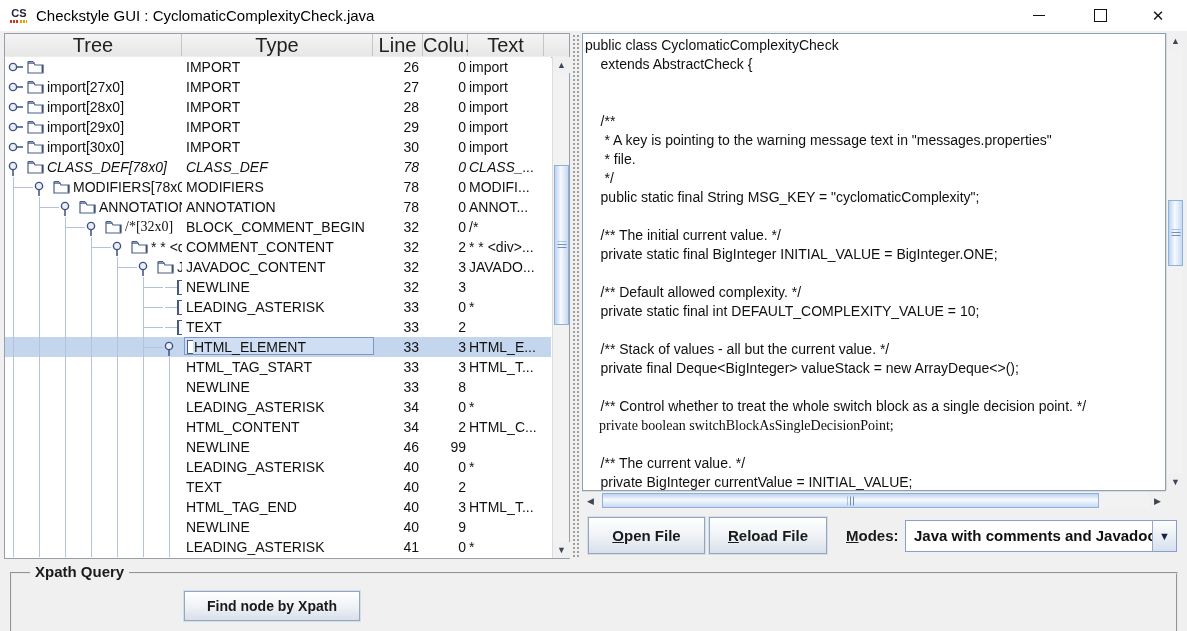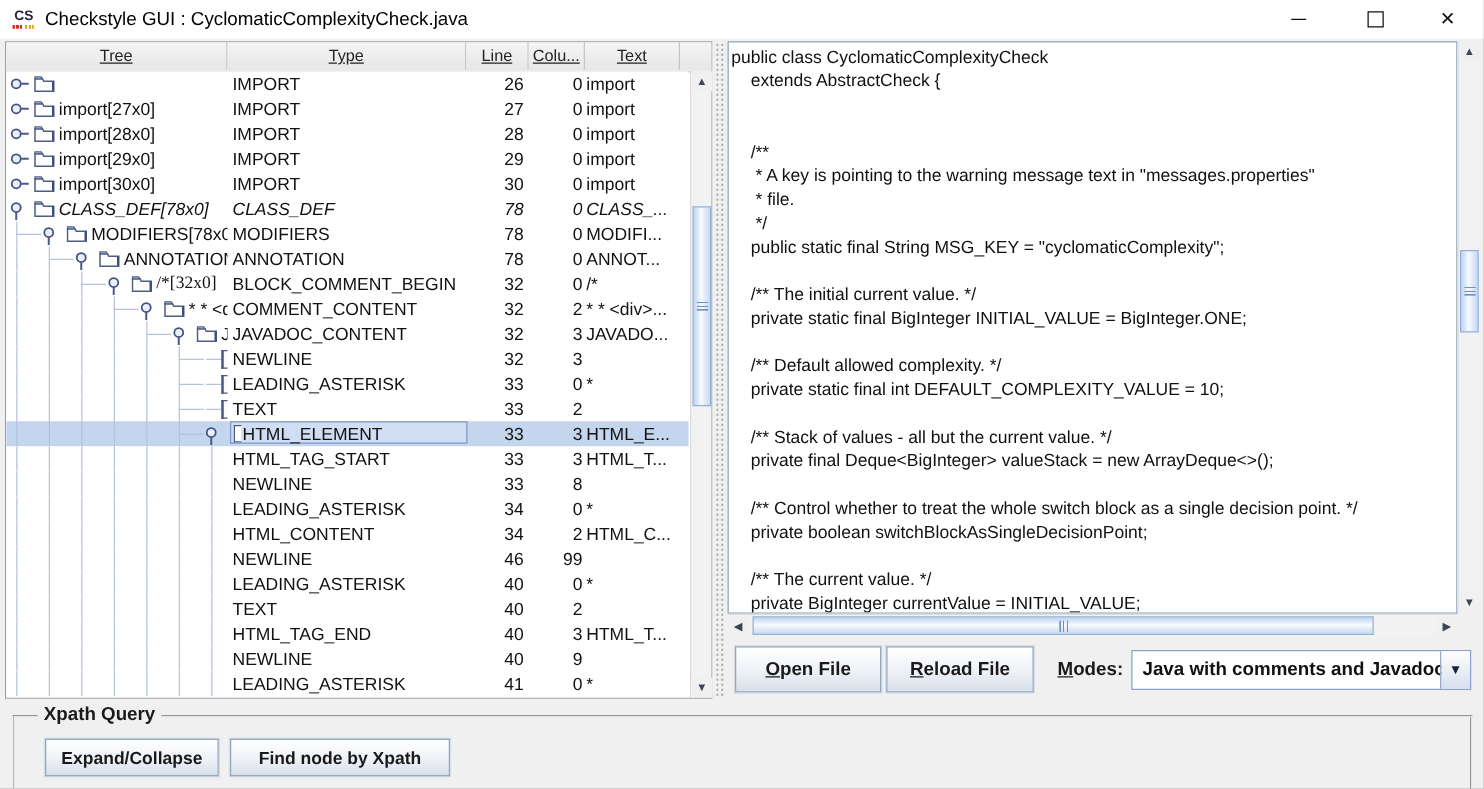--- a/index.html
+++ b/index.html
@@ -17,22 +17,22 @@
   .winbtn{position:absolute;top:0;width:46px;height:31px;display:flex;align-items:center;justify-content:center;}
   #btn-min{left:1016px;} #btn-max{left:1077px;} #btn-close{left:1135px;}
   #btn-min .bar{width:12px;height:1.5px;background:#111;}
   #btn-max .box{width:11px;height:11px;border:1.5px solid #111;}
   #btn-close .x{font-size:15px;color:#111;line-height:15px;}
   
   #tree-panel{position:absolute;left:4px;top:33px;width:566px;height:526px;background:#fff;
               border:1px solid #999fa8;box-sizing:border-box;}
   #tbl-header{position:absolute;left:0;top:0;width:564px;height:23px;background:#ececec;
               border-bottom:1px solid #b5b5b5;}
-  .hcell{position:absolute;top:0;height:22px;line-height:22px;text-align:center;font-size:13px;color:#222;
-         border-right:1px solid #c6c6c6;box-sizing:border-box;background:linear-gradient(#f4f4f4,#e7e7e7);text-decoration:underline;}
+  .hcell{position:absolute;top:0;height:22px;line-height:22px;text-align:center;font-size:20px;color:#222;
+         border-right:1px solid #c6c6c6;box-sizing:border-box;background:linear-gradient(#f4f4f4,#e7e7e7);}
   #rows{position:absolute;left:0;top:23px;width:546px;height:501px;overflow:hidden;background:#fff;}
   .trow{position:absolute;left:0;width:546px;height:20px;font-size:14px;color:#111;}
   .trow.sel{background:#c3d6ee;}
   .tree-cell{position:absolute;left:0;top:0;width:177px;height:20px;overflow:hidden;}
   .leg{position:absolute;top:0;width:1px;height:20px;background:#b4c2de;}
   .dash{position:absolute;height:1px;background:#b4c2de;top:10px;}
   .nlabel{position:absolute;top:2px;font-size:14px;white-space:nowrap;color:#111;}
   .cell{position:absolute;top:2px;white-space:nowrap;overflow:hidden;}
   .c-type{left:181px;width:189px;}
   .c-line{left:368px;width:46px;text-align:right;}
@@ -580,41 +580,40 @@
       <div class="codeline" style="top: 192px;">    /** The initial current value. */</div>
       <div class="codeline" style="top: 211px;">    private static final BigInteger INITIAL_VALUE = BigInteger.ONE;</div>
       <div class="codeline" style="top: 230px;"></div>
       <div class="codeline" style="top: 249px;">    /** Default allowed complexity. */</div>
       <div class="codeline" style="top: 268px;">    private static final int DEFAULT_COMPLEXITY_VALUE = 10;</div>
       <div class="codeline" style="top: 287px;"></div>
       <div class="codeline" style="top: 306px;">    /** Stack of values - all but the current value. */</div>
       <div class="codeline" style="top: 325px;">    private final Deque&lt;BigInteger&gt; valueStack = new ArrayDeque&lt;&gt;();</div>
       <div class="codeline" style="top: 344px;"></div>
       <div class="codeline" style="top: 363px;">    /** Control whether to treat the whole switch block as a single decision point. */</div>
-      <div class="codeline" style="top: 382px;">    private boolean switchBlockAsSingleDecisionPoint;</div>
+      <div class="codeline" style="top: 382px; font-family: Liberation Serif, serif;">    private boolean switchBlockAsSingleDecisionPoint;</div>
       <div class="codeline" style="top: 401px;"></div>
       <div class="codeline" style="top: 420px;">    /** The current value. */</div>
       <div class="codeline" style="top: 439px;">    private BigInteger currentValue = INITIAL_VALUE;</div>
     </div>
   <div id="code-vscroll"></div>
   <div id="code-hscroll"></div>
 
   <div class="jbutton" id="open-file-btn" style="left:588px;top:517px;width:117px;height:37px;"><u class="mn">O</u>pen File</div>
   <div class="jbutton" id="reload-file-btn" style="left:709px;top:517px;width:118px;height:37px;"><u class="mn">R</u>eload File</div>
   <div id="modes-label" style="left:846px;top:527px;"><u class="mn">M</u>odes:</div>
   <div id="modes-combo" style="left:905px;top:520px;width:272px;height:32px;">
     <span class="cbtext">Java with comments and Javadocs</span>
     <span class="cbarrow">
         <span>▼</span>
       </span>
   </div>
 
   <div id="xpath-border"></div>
   <div id="xpath-title">Xpath Query</div>
-  <div class="jbutton" id="expand-btn" style="left:36px;top:591px;width:139px;height:30px;font-size:14px;">Expand/Collapse</div>
   <div class="jbutton" id="find-btn" style="left:184px;top:591px;width:176px;height:30px;font-size:14px;">Find node by Xpath</div>
 
 <div class="sb-track-v" style="left: 1166px; top: 33px; width: 17px; height: 457px;">
       <div class="sb-btn" style="left: 0px; top: 0px;">▲</div>
       <div class="sb-btn" style="left: 0px; top: 441px;">▼</div>
       <div class="sb-thumb-v" style="top: 167px; height: 66px;">
         <div class="grip-h"></div>
       </div>
     </div>
     <div class="sb-track-h" style="left: 582px; top: 491px; width: 584px; height: 18px;">

